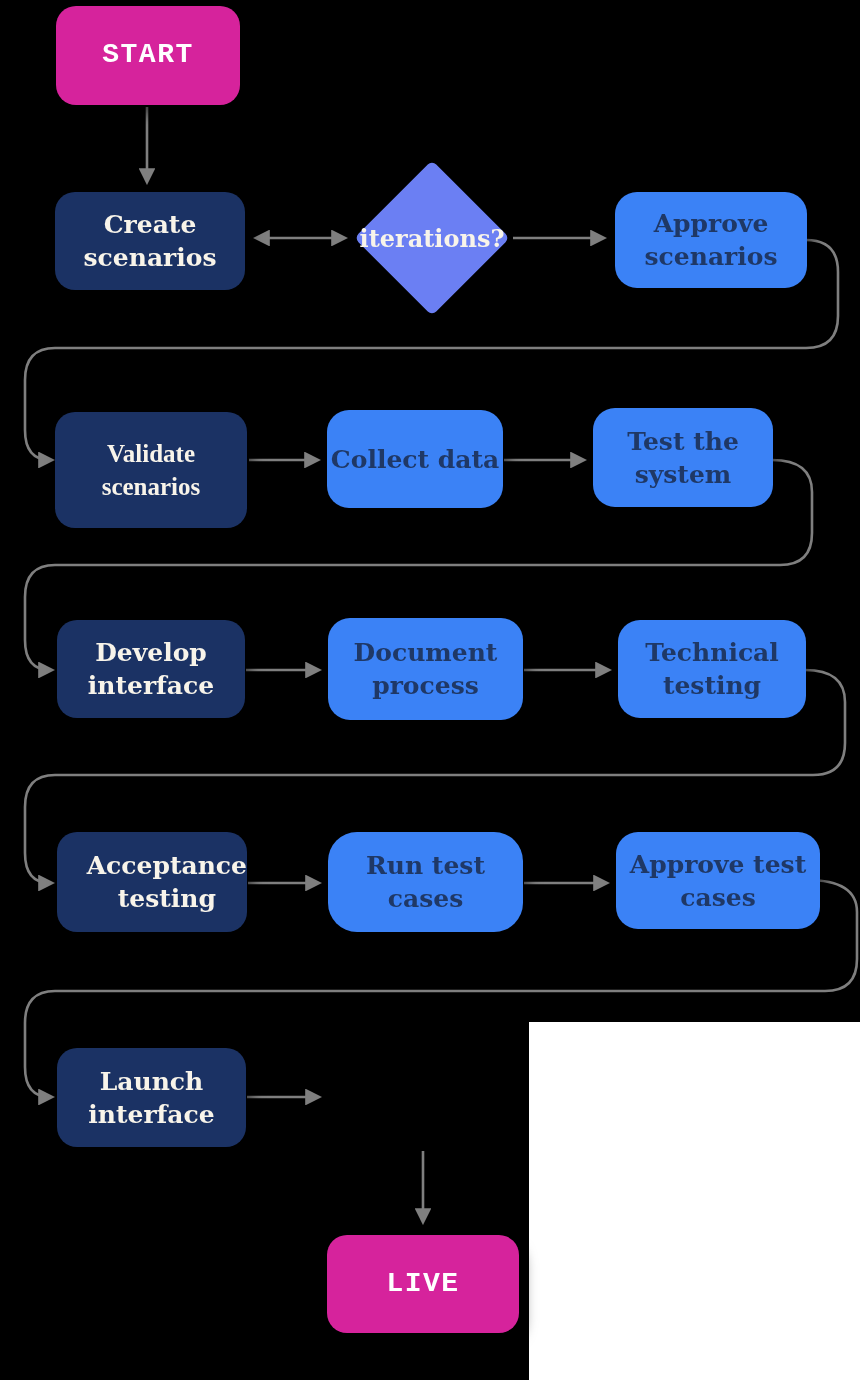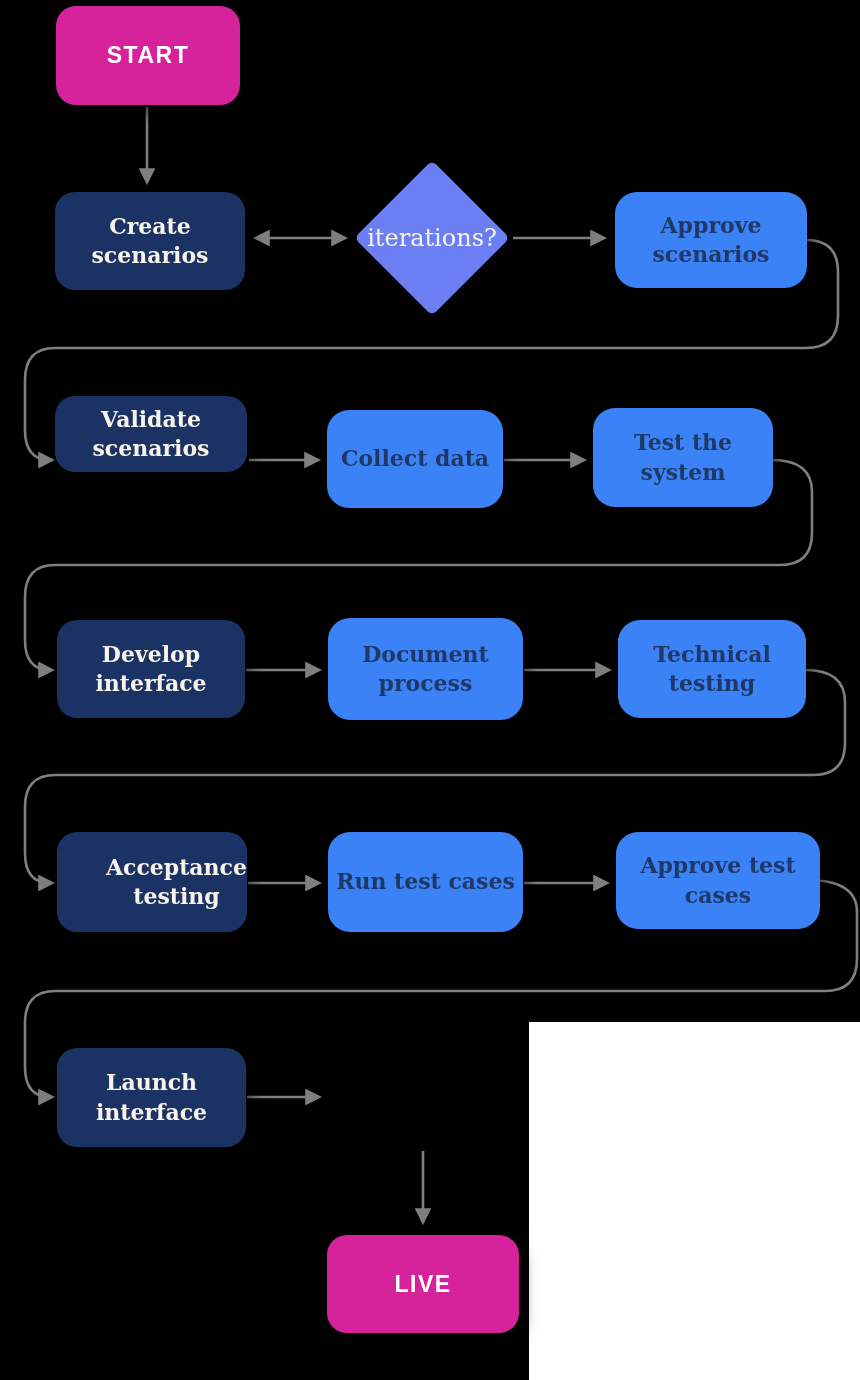--- a/index.html
+++ b/index.html
@@ -41,40 +41,40 @@
     display: flex;
     align-items: center;
     justify-content: center;
     text-align: center;
     border-radius: 20px;
     box-shadow: 5px 9px 13px rgba(0,0,0,0.55);
   }
   .node .lbl {
     white-space: pre-line;
     font-weight: bold;
-    font-size: 22px;
+    font-size: 25px;
     line-height: 1.32;
   }
   .node.primary {
     background: #1b3264;
     color: #f8f4ea;
   }
   .node.task {
     background: #3b82f6;
     color: #1f3866;
     border-radius: 22px;
   }
   .node.terminal {
     background: #d6239c;
     color: #ffffff;
   }
   .node.terminal .lbl {
-    font-family: Liberation Sans, sans-serif;
+    font-family: Liberation Mono, monospace;
     font-weight: 700;
-    font-size: 23px;
+    font-size: 28px;
     letter-spacing: 1.5px;
     white-space: nowrap;
   }
   .decision {
     position: absolute;
     z-index: 2;
     display: flex;
     align-items: center;
     justify-content: center;
   }
@@ -84,21 +84,21 @@
     top: 50%;
     width: 110px;
     height: 110px;
     transform: translate(-50%,-50%) rotate(45deg);
     background: #6b7ff3;
     border-radius: 6px;
     box-shadow: 4px 7px 12px rgba(0,0,0,0.5);
   }
   .decision .lbl {
     position: relative;
-    font-weight: normal;
+    font-weight: bold;
     font-size: 24px;
     color: #f8f4ea;
     white-space: nowrap;
   }
 </style>
 </head>
 <body>
 
 <div class="canvas">
 
@@ -139,21 +139,21 @@
   <div class="decision" style="left:354px;top:160px;width:156px;height:156px;">
     <div class="diamond-shape"></div>
     <span class="lbl">iterations?</span>
   </div>
 
   <div class="node task" style="left:615px;top:192px;width:192px;height:96px;">
     <span class="lbl">Approve
 scenarios</span>
   </div>
 
-  <div class="node primary" style="left:55px;top:396px;width:192px;height:76px;">
+  <div class="node primary" style="left:55px;top:412px;width:192px;height:116px;font-family:Liberation Serif, serif;">
     <span class="lbl">Validate
 scenarios</span>
   </div>
 
   <div class="node task" style="left:593px;top:408px;width:180px;height:99px;">
     <span class="lbl">Test the
 system</span>
   </div>
 
   <div class="node task" style="left:327px;top:410px;width:176px;height:98px;">
@@ -173,21 +173,21 @@
   <div class="node task" style="left:618px;top:620px;width:188px;height:98px;">
     <span class="lbl">Technical
 testing</span>
   </div>
 
   <div class="node primary" style="left:57px;top:832px;width:190px;height:100px;justify-content:flex-end;">
     <span class="lbl">Acceptance
 testing</span>
   </div>
 
-  <div class="node task" style="left:328px;top:832px;width:195px;height:100px;">
+  <div class="node task" style="left:328px;top:832px;width:195px;height:100px;border-radius:29px;">
     <span class="lbl">Run test cases</span>
   </div>
 
   <div class="node task" style="left:616px;top:832px;width:204px;height:97px;">
     <span class="lbl">Approve test
 cases</span>
   </div>
 
   <div class="node primary" style="left:57px;top:1048px;width:189px;height:99px;">
     <span class="lbl">Launch

